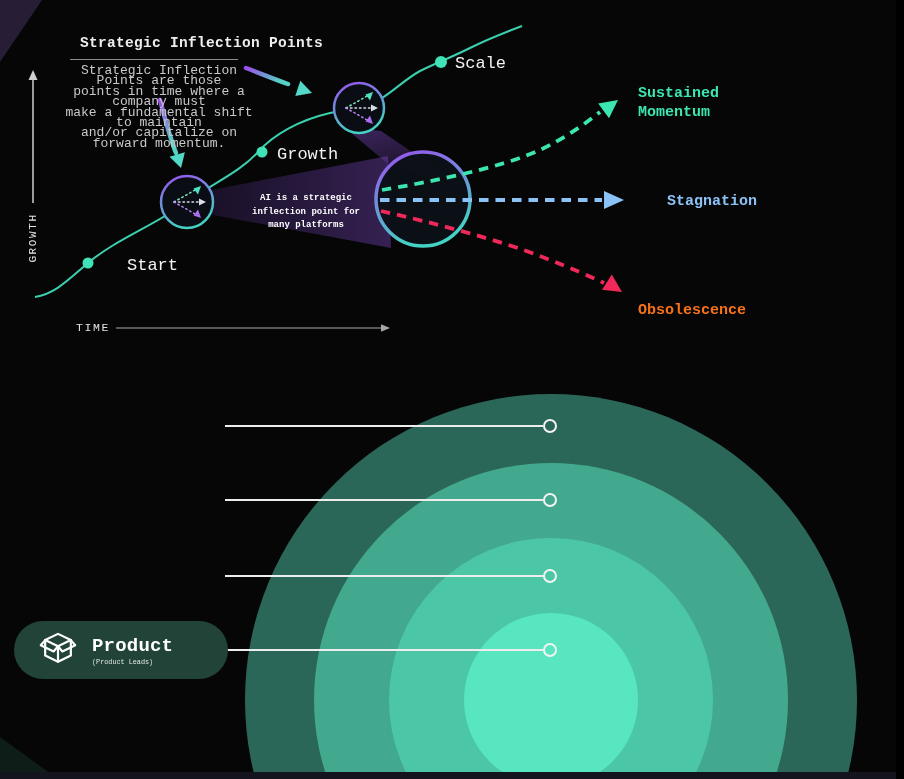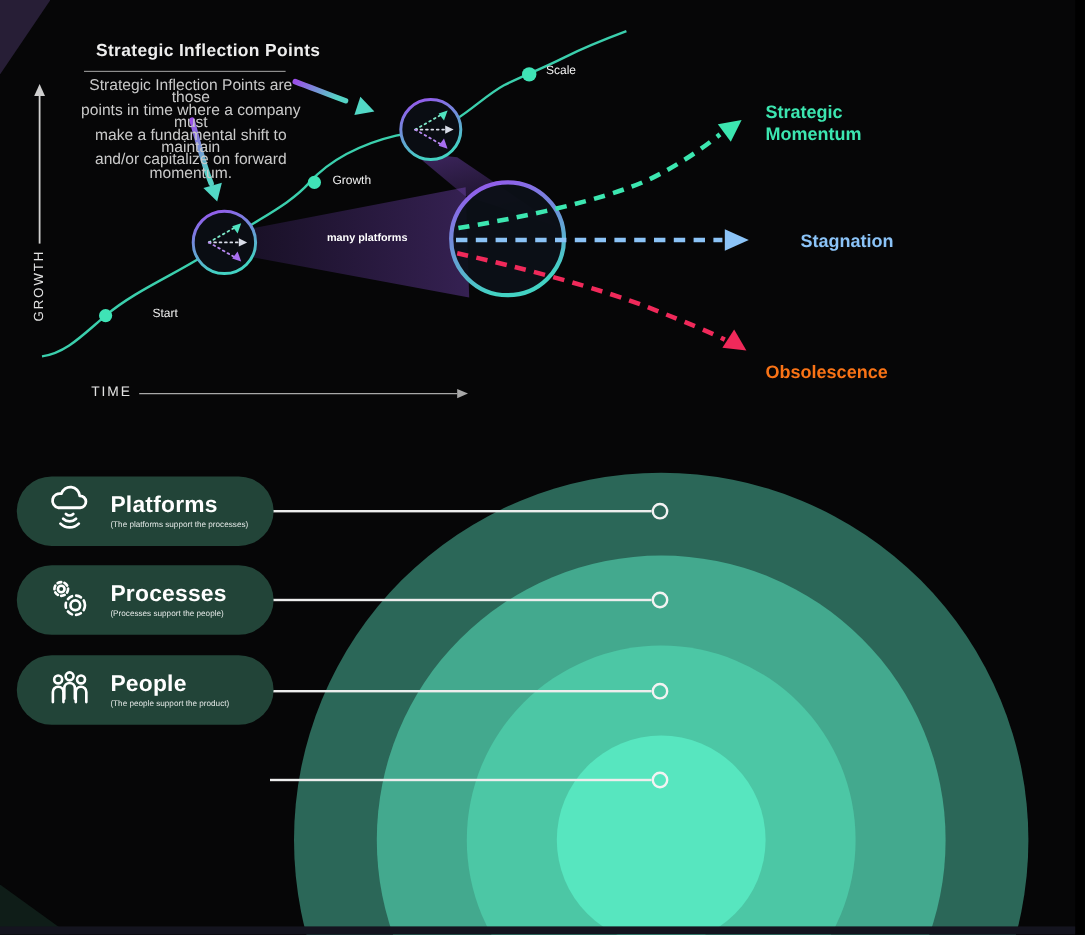--- a/index.html
+++ b/index.html
@@ -1,37 +1,37 @@
 <!DOCTYPE html>
 <html><head>
 <meta charset="utf-8">
 <style>
   html,body{margin:0;padding:0;background:#000;}
   .canvas{position:relative;width:896px;height:779px;background:#060607;overflow:hidden;
-          font-family:Liberation Sans, sans-serif;}
+          font-family:Liberation Mono, monospace;}
   .abs{position:absolute;}
   
   .corner-tl{left:0;top:0;width:42px;height:62px;background:#271e36;
              clip-path:polygon(0 0,100% 0,0 100%);}
   .corner-bl{left:0;top:737px;width:58px;height:42px;background:#0f1d18;
              clip-path:polygon(0 0,0 100%,100% 100%);}
   .bottom-bar{left:0;top:772px;width:904px;height:7px;background:#14141f;}
   
   .chart-svg{left:0;top:0;}
   
   .chart-title{left:80px;top:35px;font-size:14.5px;font-weight:600;color:#ededed;letter-spacing:.3px;}
   .title-divider{left:70px;top:59px;width:168px;height:1px;background:#8d8d8d;}
   .chart-desc{left:58px;top:66px;width:202px;text-align:center;font-size:13px;
               line-height:10.4px;color:#c9c9c9;}
   .ai-note{left:236px;top:192px;width:140px;text-align:center;font-size:9px;font-weight:bold;
            color:#fff;line-height:13.5px;}
   .y-axis-label{left:-3px;top:232px;width:72px;text-align:center;font-size:11px;color:#e2e2e2;
                 letter-spacing:1.6px;transform:rotate(-90deg);}
   .x-axis-label{left:76px;top:321px;font-size:11.5px;color:#e2e2e2;letter-spacing:1.6px;text-align:center;}
-  .milestone{font-size:10px;color:#f2f2f2;font-weight:500;}
+  .milestone{font-size:17px;color:#f2f2f2;font-weight:500;}
   .m-start{left:103px;top:256px;margin-left:24px;}
   .m-growth{left:277px;top:145px;}
   .m-scale{left:455px;top:54px;}
   .outcome{font-size:15px;font-weight:bold;line-height:19px;}
   .o-sustained{left:638px;top:84px;width:112px;color:#3ce6b0;}
   .o-stagnation{left:638px;top:192px;width:140px;color:#8bc3f7;margin-left:29px;}
   .o-obsolescence{left:638px;top:301px;width:160px;color:#f97316;}
   
   .ring{position:absolute;border-radius:50%;}
   .ring-0{left:245px;top:394px;width:612px;height:612px;background:#2b6758;}
@@ -156,88 +156,60 @@
 
   <div class="abs chart-title">Strategic Inflection Points</div>
   <div class="abs title-divider"></div>
   <div class="abs chart-desc">
     <div>Strategic Inflection Points are those</div>
     <div>points in time where a company must</div>
     <div>make a fundamental shift to maintain</div>
     <div>and/or capitalize on forward momentum.</div>
   </div>
   <div class="abs ai-note">
+    <div>AI is a strategic inflection point for</div>
     <div>many platforms</div>
   </div>
   <div class="abs y-axis-label">GROWTH</div>
   <div class="abs x-axis-label">TIME</div>
   <div class="abs milestone m-start">Start</div>
   <div class="abs milestone m-growth">Growth</div>
   <div class="abs milestone m-scale">Scale</div>
-  <div class="abs outcome o-sustained">Strategic Momentum</div>
+  <div class="abs outcome o-sustained">Sustained Momentum</div>
   <div class="abs outcome o-stagnation">Stagnation</div>
   <div class="abs outcome o-obsolescence">Obsolescence</div>
 
   <div class="ring ring-0"></div>
   <div class="ring ring-1"></div>
   <div class="ring ring-2"></div>
   <div class="ring ring-3"></div>
 
   <div class="connector" style="top:425px"></div>
   <div class="connector" style="top:499px"></div>
   <div class="connector" style="top:575px"></div>
   <div class="connector" style="top:649px"></div>
   <div class="connector-ring" style="top:419px"></div>
   <div class="connector-ring" style="top:493px"></div>
   <div class="connector-ring" style="top:569px"></div>
   <div class="connector-ring" style="top:643px"></div>
 
-  <div class="pill" style="top:397px">
+
+
+
+  <div class="pill" style="top:621px">
     <span class="pill-icon">
-      <svg width="46" height="46" viewBox="0 0 24 24" fill="none" stroke="#fff" stroke-width="1.2" stroke-linecap="round" stroke-linejoin="round">
-        <path d="M7 10.5h9.6a2.6 2.6 0 0 0-.2-5.2 4.1 4.1 0 0 0-8-.9A3 3 0 0 0 7 10.5z"></path>
-        <path d="M10.4 13.2a2.3 2.3 0 0 0 3.2 0"></path>
-        <path d="M9.2 15.3a4 4 0 0 0 5.6 0"></path>
-        <path d="M8 17.4a5.7 5.7 0 0 0 8 0"></path>
+      <svg width="44" height="44" viewBox="0 0 24 24" fill="none" stroke="#fff" stroke-width="1.2" stroke-linecap="round" stroke-linejoin="round">
+        <path d="M12 3.2 19 6.6 12 10 5 6.6z"></path>
+        <path d="M5 6.6 2.6 9.4 9.6 12.8 12 10"></path>
+        <path d="M19 6.6 21.4 9.4 14.4 12.8 12 10"></path>
+        <path d="M5 6.6v8.4l7 3.4 7-3.4V6.6"></path>
+        <path d="M12 10v8.4"></path>
       </svg>
     </span>
     <div class="pill-text">
-      <div class="pill-title">Platforms</div>
-      <div class="pill-sub">(The platforms support the processes)</div>
+      <div class="pill-title">Product</div>
+      <div class="pill-sub">(Product Leads)</div>
     </div>
   </div>
-
-  <div class="pill" style="top:471px">
-    <span class="pill-icon">
-      <svg width="44" height="44" viewBox="0 0 24 24" fill="none" stroke="#fff" stroke-width="1.2" stroke-linecap="round">
-        <circle cx="8.2" cy="7" r="3.1" stroke-dasharray="1.7 1.5"></circle>
-        <circle cx="8.2" cy="7" r="1.5"></circle>
-        <circle cx="14.6" cy="14.4" r="4.4" stroke-dasharray="2.3 1.9"></circle>
-        <circle cx="14.6" cy="14.4" r="2.2"></circle>
-      </svg>
-    </span>
-    <div class="pill-text">
-      <div class="pill-title">Processes</div>
-      <div class="pill-sub">(Processes support the people)</div>
-    </div>
-  </div>
-
-  <div class="pill" style="top:546px">
-    <span class="pill-icon">
-      <svg width="44" height="44" viewBox="0 0 24 24" fill="none" stroke="#fff" stroke-width="1.2" stroke-linecap="round" stroke-linejoin="round">
-        <circle cx="6.8" cy="7.2" r="1.8"></circle>
-        <path d="M4.4 17.5v-4.6a2.4 2.4 0 0 1 4.8 0v4.6"></path>
-        <circle cx="17.2" cy="7.2" r="1.8"></circle>
-        <path d="M14.8 17.5v-4.6a2.4 2.4 0 0 1 4.8 0v4.6"></path>
-        <circle cx="12" cy="5.8" r="1.8"></circle>
-        <path d="M9.6 16v-4.8a2.4 2.4 0 0 1 4.8 0V16"></path>
-      </svg>
-    </span>
-    <div class="pill-text">
-      <div class="pill-title">People</div>
-      <div class="pill-sub">(The people support the product)</div>
-    </div>
-  </div>
-
 
   <div class="abs corner-bl"></div>
   <div class="abs bottom-bar"></div>
 </div>
 
 </body></html>

